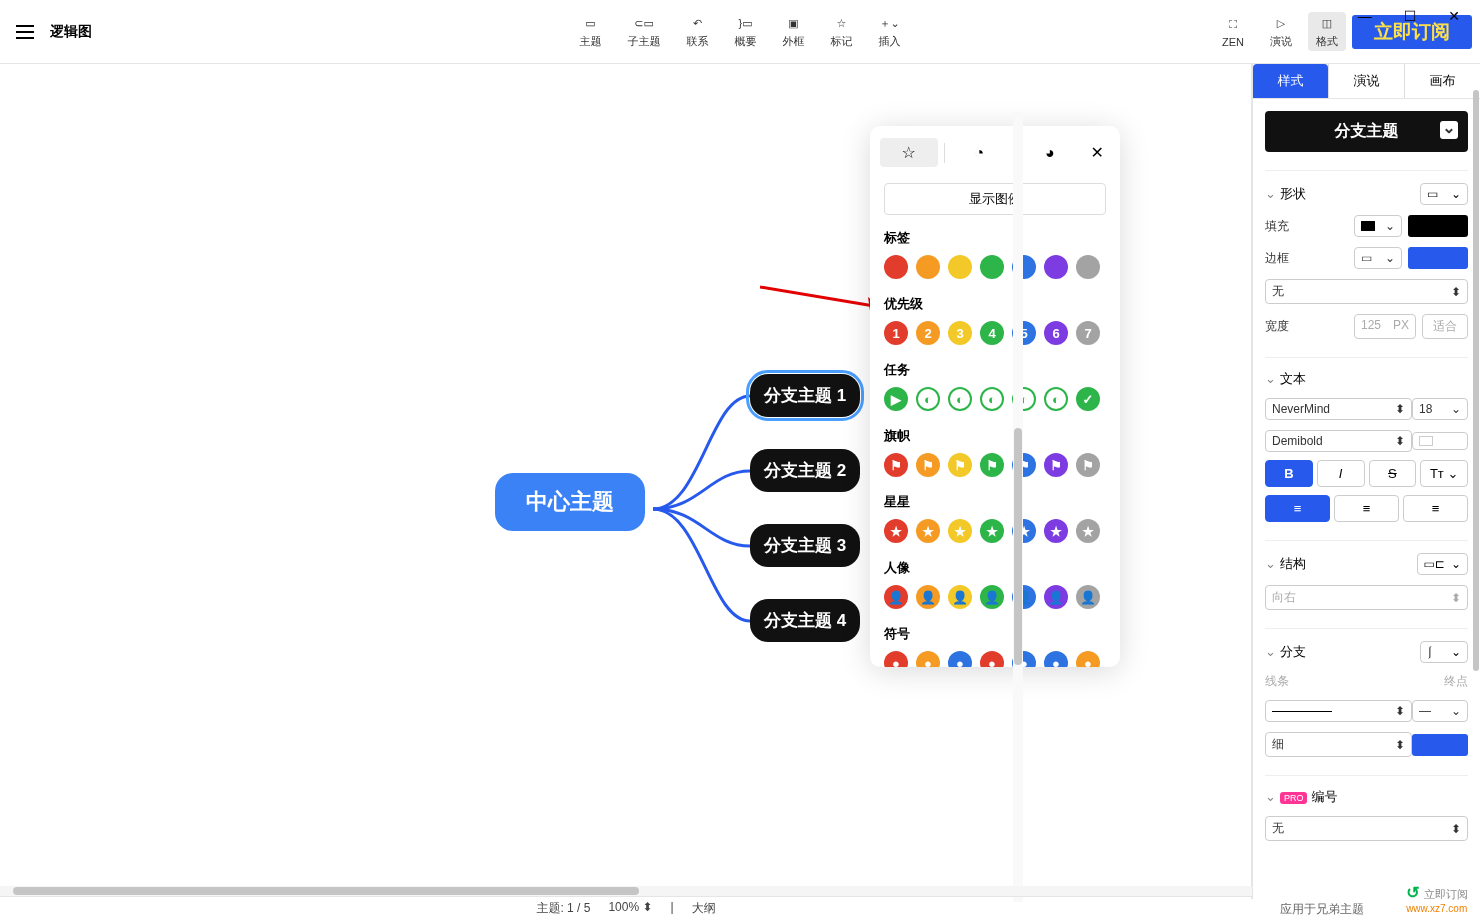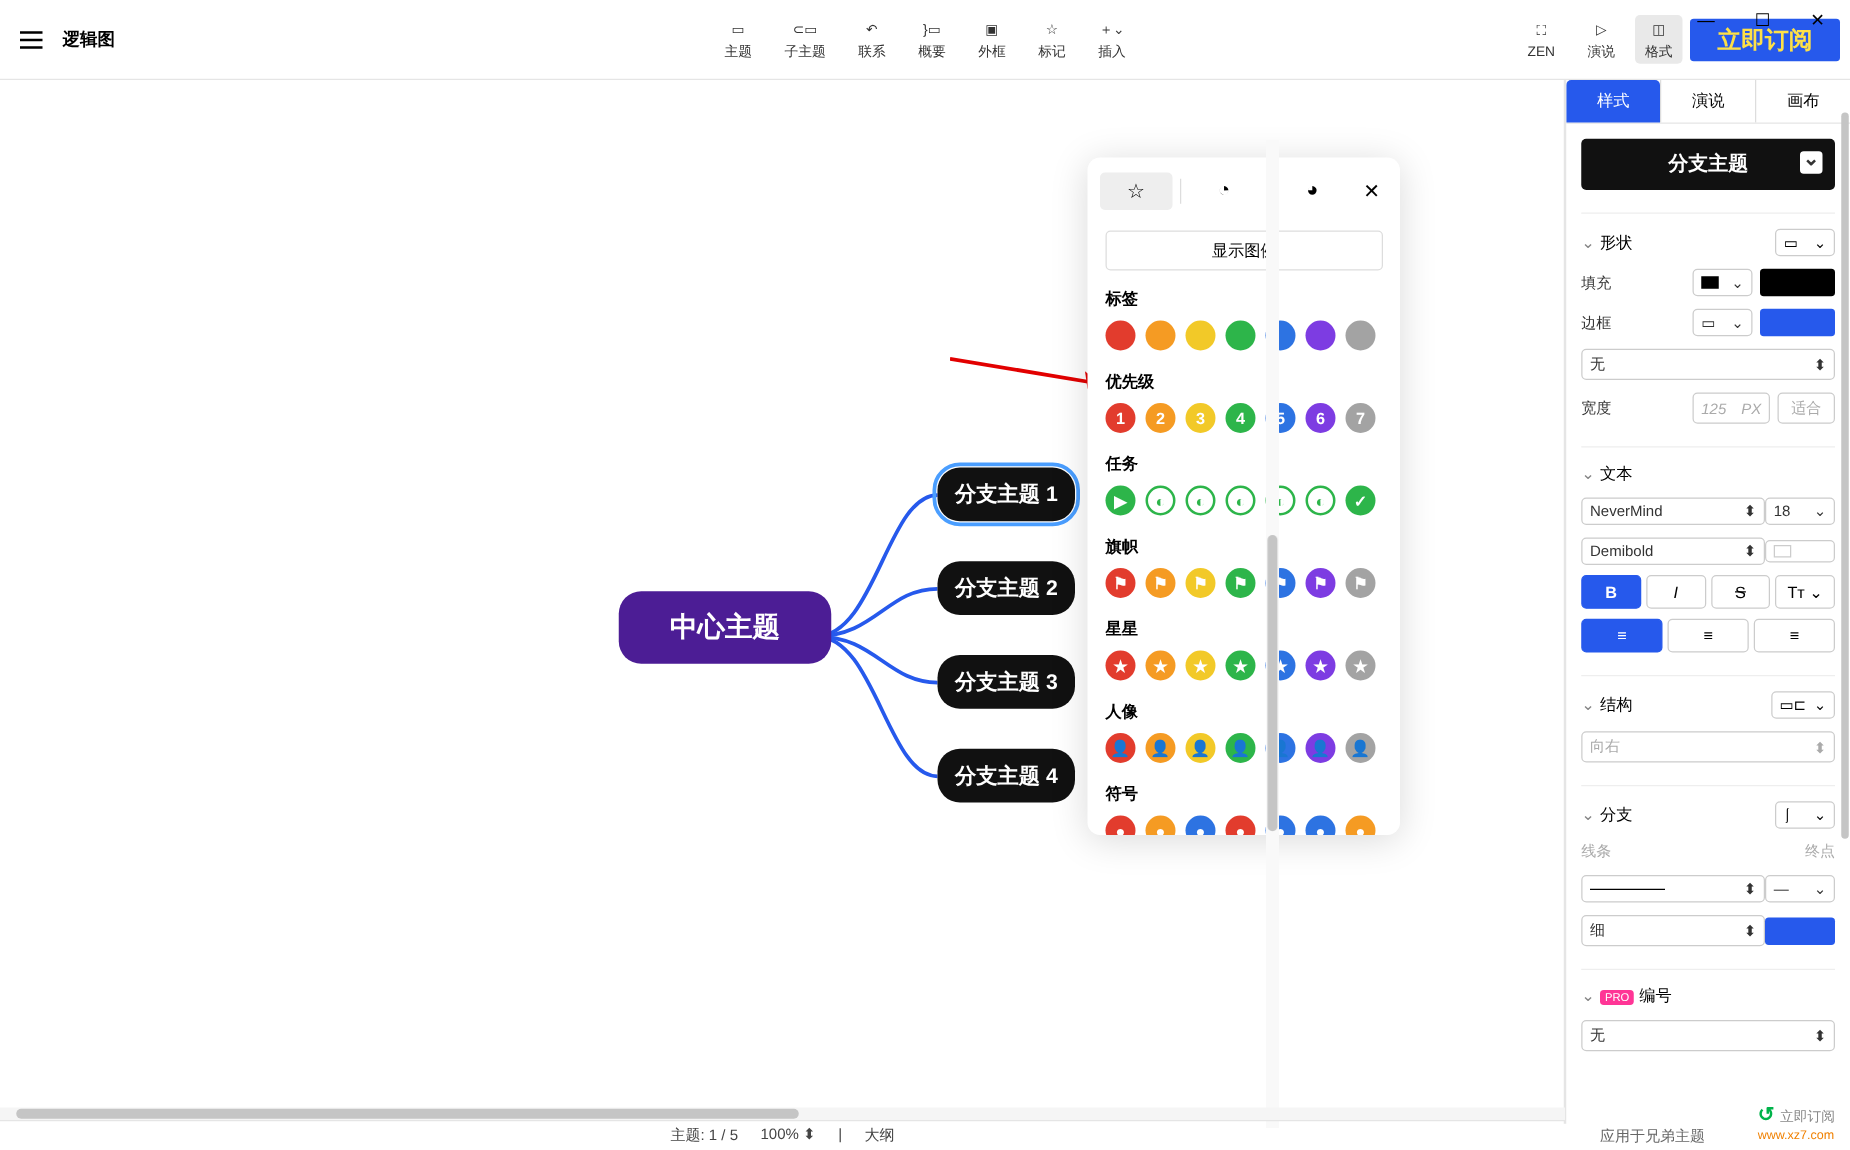--- a/index.html
+++ b/index.html
@@ -21,21 +21,21 @@
 .win-ctrl span { font-size: 14px; cursor: pointer; }
 
 
 .main { display: flex; height: calc(100% - 48px); }
 .canvas-wrap { flex: 1; position: relative; overflow: hidden; border-right: 1px solid #e5e5e5; }
 .sidepanel { width: 228px; border-left: 1px solid #e5e5e5; overflow-y: auto; background: #fff; }
 
 
 .canvas { position: absolute; inset: 0; }
 .node { position: absolute; padding: 14px 18px; border-radius: 18px; font-weight: bold; }
-.center-node { background: #4c1d95; color: #fff; font-size: 22px; left: 495px; top: 409px; width: 170px; text-align:center;}
+.center-node { background: #3b82f6; color: #fff; font-size: 22px; left: 495px; top: 409px; width: 150px; text-align:center;}
 .branch-node { background: #111; color: #fff; font-size: 17px; padding: 10px 14px; }
 .branch-node.selected { outline: 3px solid #4a9eff; outline-offset: 1px; }
 svg.lines { position: absolute; inset: 0; pointer-events: none; }
 
 
 .popover { position: absolute; left: 870px; top: 62px; width: 250px; background: #fff; border-radius: 10px; box-shadow: 0 4px 30px rgba(0,0,0,0.15); padding: 12px 0 0 0; }
 .pop-tabs { display: flex; align-items: center; padding: 0 10px 10px 10px; gap: 6px;}
 .pop-tab { flex: 1; text-align: center; padding: 5px 0; cursor: pointer; border-radius: 4px;}
 .pop-tab.active { background: #eee; }
 .pop-close { cursor: pointer; padding: 0 6px; font-size: 16px;}
@@ -60,21 +60,21 @@
 .sp-section { margin-top: 18px; padding-top: 12px; border-top: 1px solid #eee;}
 .sp-section:first-of-type { border-top:none; margin-top:14px; padding-top:0;}
 .sp-head { display: flex; align-items: center; justify-content: space-between; font-size: 13px;}
 .sp-head .chev { color: #888; margin-right:4px;}
 .sp-row { display: flex; align-items: center; justify-content: space-between; margin-top: 10px; font-size: 12px; color: #333;}
 .sp-select { border: 1px solid #ccc; border-radius: 4px; padding: 3px 6px; font-size: 12px; min-width: 48px; cursor:pointer; display:flex; align-items:center; justify-content:space-between; gap:6px;}
 .sp-select.wide { flex:1;}
 .color-sw { width: 60px; height: 22px; border-radius: 3px; cursor:pointer;}
 .sw-black { background: #000; }
 .sw-blue { background: #2659ec; }
-.sp-input { border:1px solid #ccc; border-radius:4px; width:62px; padding:3px 6px; font-size:12px; display:flex; justify-content:space-between; align-items:center; color:#aaa;font-style:italic;}
+.sp-input { border:1px solid #ccc; border-radius:4px; width:62px; padding:3px 6px; font-size:12px; display:flex; justify-content:space-between; align-items:flex-start; color:#aaa;}
 .sp-btn-fit { border:1px solid #ccc; border-radius:4px; padding:3px 10px; font-size:12px; color:#aaa; cursor:pointer;}
 .txt-ctrl-row { display:flex; gap:4px; margin-top:8px;}
 .txt-btn { flex:1; border:1px solid #ccc; border-radius:4px; text-align:center; padding:5px 0; font-size:13px; cursor:pointer;}
 .txt-btn.active { background:#2659ec; color:#fff; border-color:#2659ec;}
 .pro-badge { background:#ff3596; color:#fff; font-size:9px; padding:1px 4px; border-radius:3px; margin-right:4px;}
 
 
 .statusbar { position:absolute; bottom:0; left:0; right:228px; height:24px; border-top:1px solid #e5e5e5; display:flex; align-items:center; padding:0 10px; font-size:12px; color:#444;}
 .statusbar .right-status { position:absolute; left:50%; transform:translateX(-50%); display:flex; gap:18px;}
 .stat-item { cursor:pointer;}

